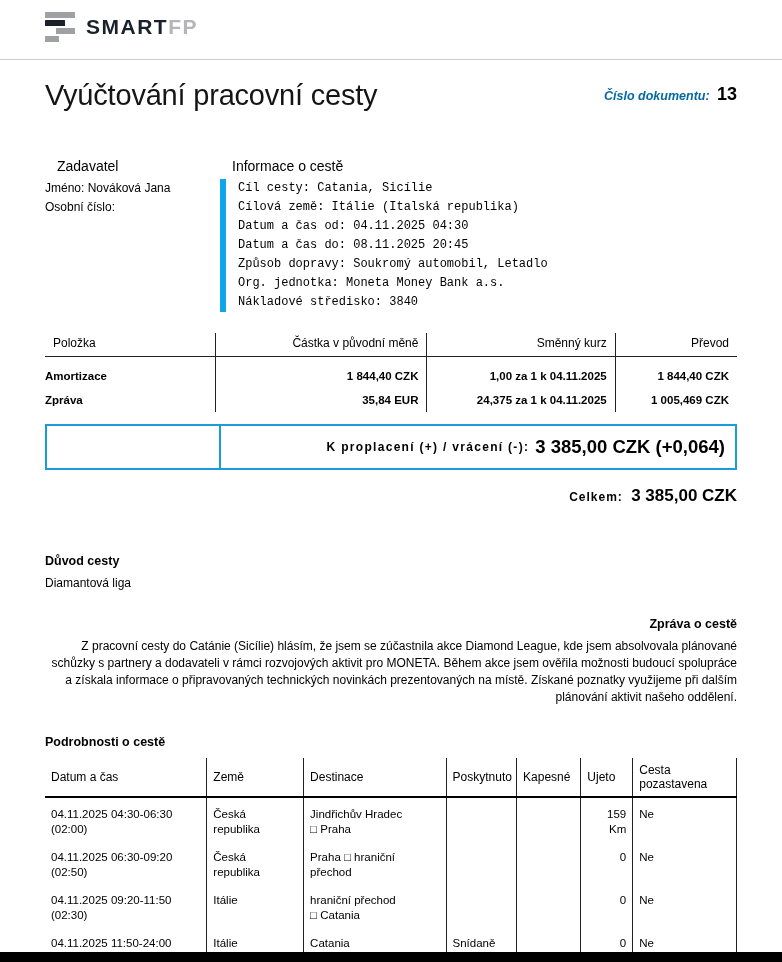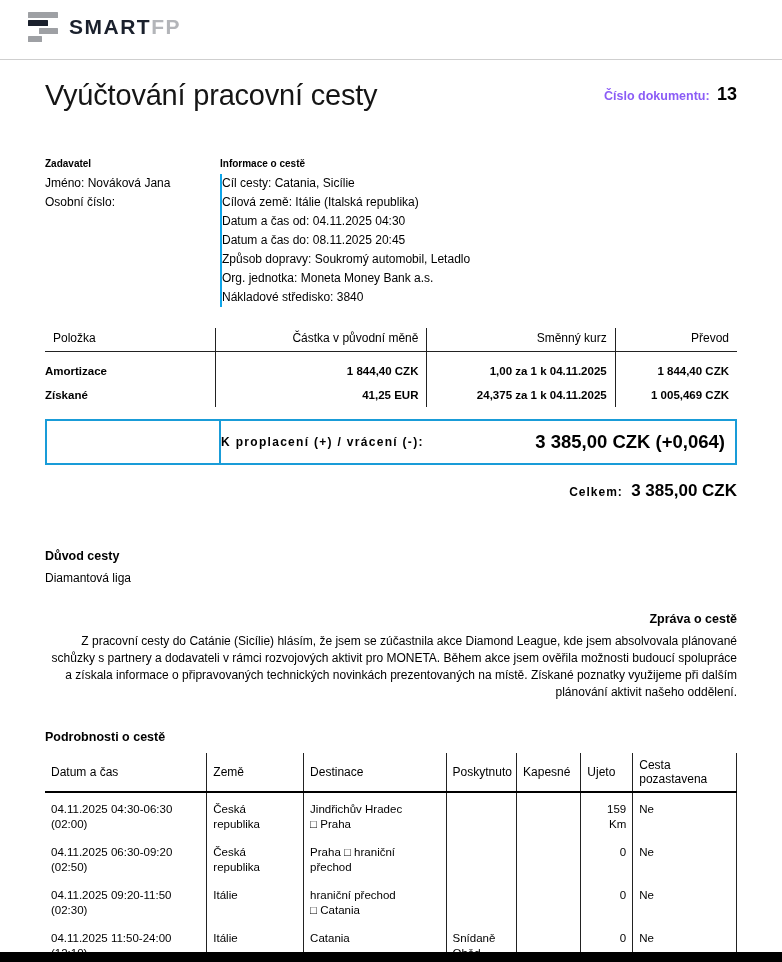--- a/index.html
+++ b/index.html
@@ -5,63 +5,63 @@
   :root { --accent:#199CD8; --logo-dark:#1A202C; --logo-gray:#9EA0A4; --line:#222; }
   * { box-sizing: border-box; }
   html,body { margin:0; padding:0; }
   body {
     width:782px; height:962px; overflow:hidden; position:relative;
     background:#fff; color:#000;
     font-family:"Liberation Sans","DejaVu Sans",sans-serif;
     font-size:12px;
   }
   
-  .header { padding:12px 0 0 28px; height:48px; }
+  .header { padding:12px 0 0 45px; height:48px; }
   .logo { display:flex; align-items:center; gap:11px; }
   .logo-mark { display:flex; flex-direction:column; gap:2px; width:30px; }
   .logo-mark .bar { height:6px; border-radius:0.5px; }
   .bar1 { width:30px; background:var(--logo-gray); }
   .bar2 { width:20px; background:var(--logo-dark); }
   .bar3 { width:19px; margin-left:11px; background:var(--logo-gray); }
   .bar4 { width:14px; background:var(--logo-gray); }
   .logo-text { font-size:21px; font-weight:700; letter-spacing:1.5px; }
   .logo-text .primary { color:var(--logo-dark); }
   .logo-text .secondary { color:#B3B5B9; }
   .top-rule { border:none; border-top:1px solid #CFCFCF; margin:11px 0 0 0; }
 
   .content { margin:0 45px; width:692px; }
 
   
   .title-row { display:flex; justify-content:space-between; align-items:flex-start; margin-top:19px; }
   .page-title { font-size:29px; font-weight:400; letter-spacing:-0.2px; color:#151515; margin:0; }
   .doc-number { margin-top:5px; white-space:nowrap; }
-  .doc-number .label { font-size:12.5px; font-weight:700; color:#8b5cf6; }
+  .doc-number .label { font-size:12.5px; font-weight:700; color:#0369a1;font-style:italic; }
   .doc-number .value { font-size:18px; font-weight:700; color:#000; margin-left:4px; }
 
   
   .info-columns { display:flex; margin-top:46px; }
-  .info-col h3 { font-size:10px; font-weight:700; margin:0 0 5px 0; }
+  .info-col h3 { font-size:14px; font-weight:400; margin:0 0 5px 12px; }
   .info-col .line { line-height:19px; font-size:12px; }
   .col-requester { width:175px; flex:0 0 175px; }
-  .col-trip .lines { border-left:2px solid #0ea5e9; padding-left:0; }
+  .col-trip .lines { border-left:6px solid #0ea5e9; padding-left:12px;font-family:Liberation Mono, monospace; }
 
   
   .items-table { border-collapse:collapse; width:100%; margin-top:21px; table-layout:fixed; }
   .items-table th { font-weight:400; font-size:12px; padding:3px 8px 6px; }
   .items-table thead tr { border-bottom:1px solid var(--line); }
   .items-table th + th, .items-table td + td { border-left:1px solid var(--line); }
   .items-table td { font-weight:700; font-size:11.5px; padding:6px 8px 6px; }
   .items-table tbody tr:first-child td { padding-top:13px; }
   .items-table td:first-child { padding-left:0; }
   .al { text-align:left; } .ar { text-align:right; }
 
   
   .summary-box { margin-top:12px; border:2px solid var(--accent); height:46px; display:flex; }
   .summary-box .cell-left { flex:0 0 25.3%; border-right:2px solid var(--accent); }
-  .summary-box .cell-right { flex:1; display:flex; align-items:center; justify-content:space-between; padding-right:10px; }
+  .summary-box .cell-right { flex:1; display:flex; align-items:center; justify-content:flex-end; padding-right:10px; }
   .summary-box .label { font-size:12px; font-weight:700; letter-spacing:1.3px; margin-right:6px; }
   .summary-box .value { font-size:18.5px; font-weight:700; }
 
   .total-line { margin-top:16px; text-align:right; }
   .total-line .label { font-size:12px; font-weight:700; letter-spacing:1px; margin-right:5px; }
   .total-line .value { font-size:17px; font-weight:700; }
 
   
   .section { margin-top:48px; }
   .section h4 { font-size:12.5px; font-weight:700; margin:0 0 7px 0; }
@@ -146,22 +146,22 @@
         </tr>
       </thead>
       <tbody>
         <tr>
           <td class="al">Amortizace</td>
           <td class="ar">1 844,40 CZK</td>
           <td class="ar">1,00 za 1 k 04.11.2025</td>
           <td class="ar">1 844,40 CZK</td>
         </tr>
         <tr>
-          <td class="al">Získané</td>
-          <td class="ar">41,25 EUR</td>
+          <td class="al">Zpráva</td>
+          <td class="ar">35,84 EUR</td>
           <td class="ar">24,375 za 1 k 04.11.2025</td>
           <td class="ar">1 005,469 CZK</td>
         </tr>
       </tbody>
     </table>
 
   <div class="summary-box">
     <div class="cell-left"></div>
     <div class="cell-right">
       <span class="label">K proplacení (+) / vrácení (-):</span>

